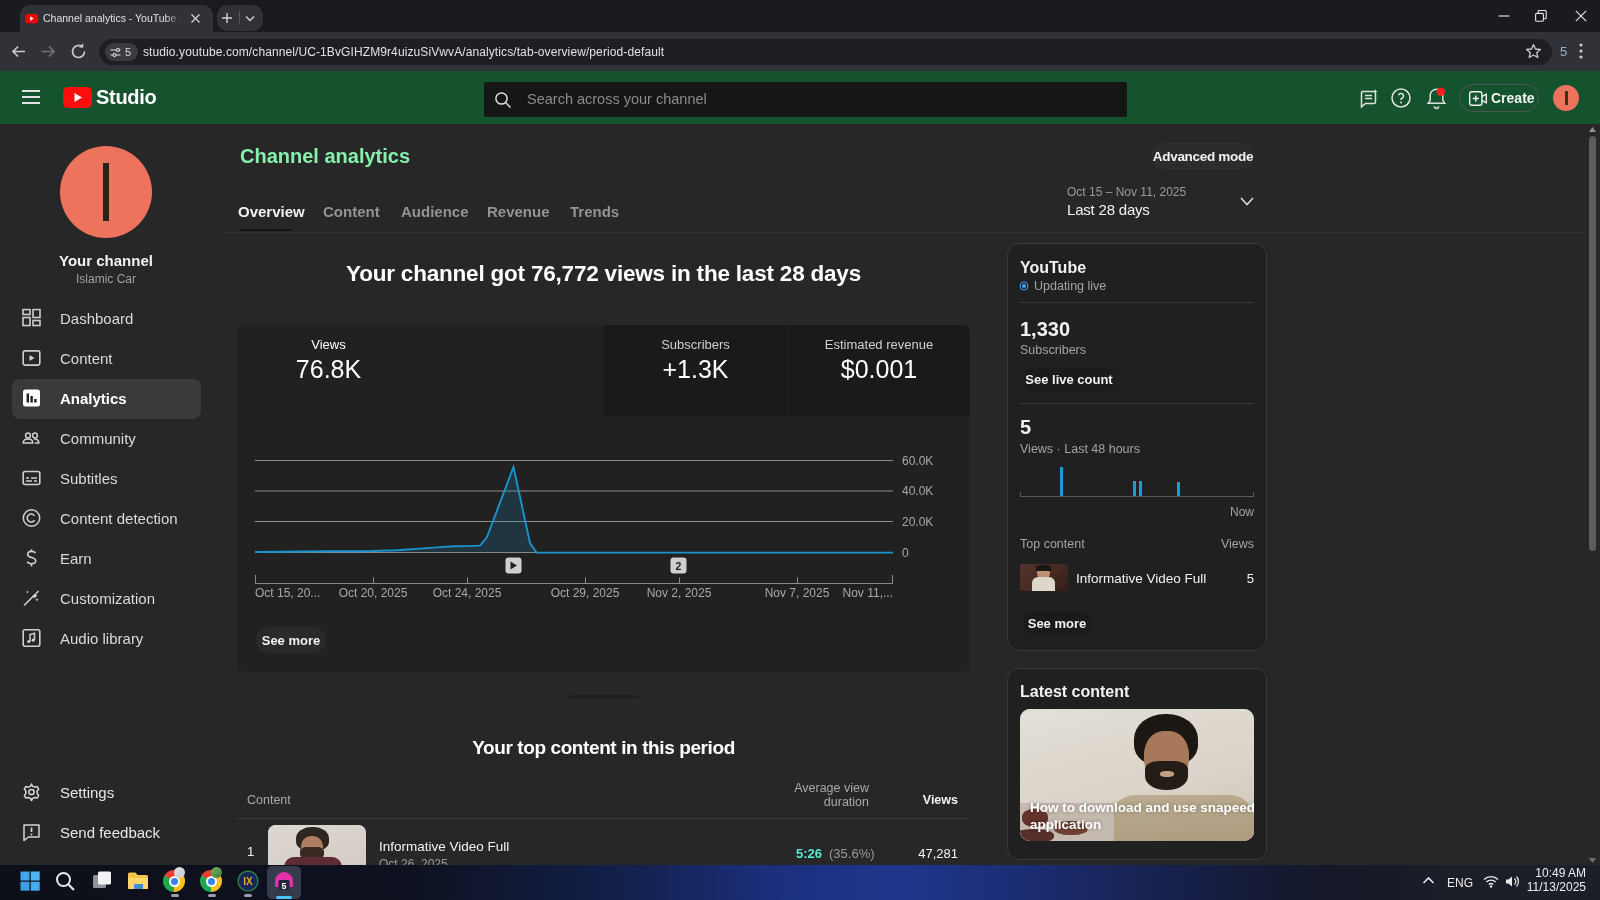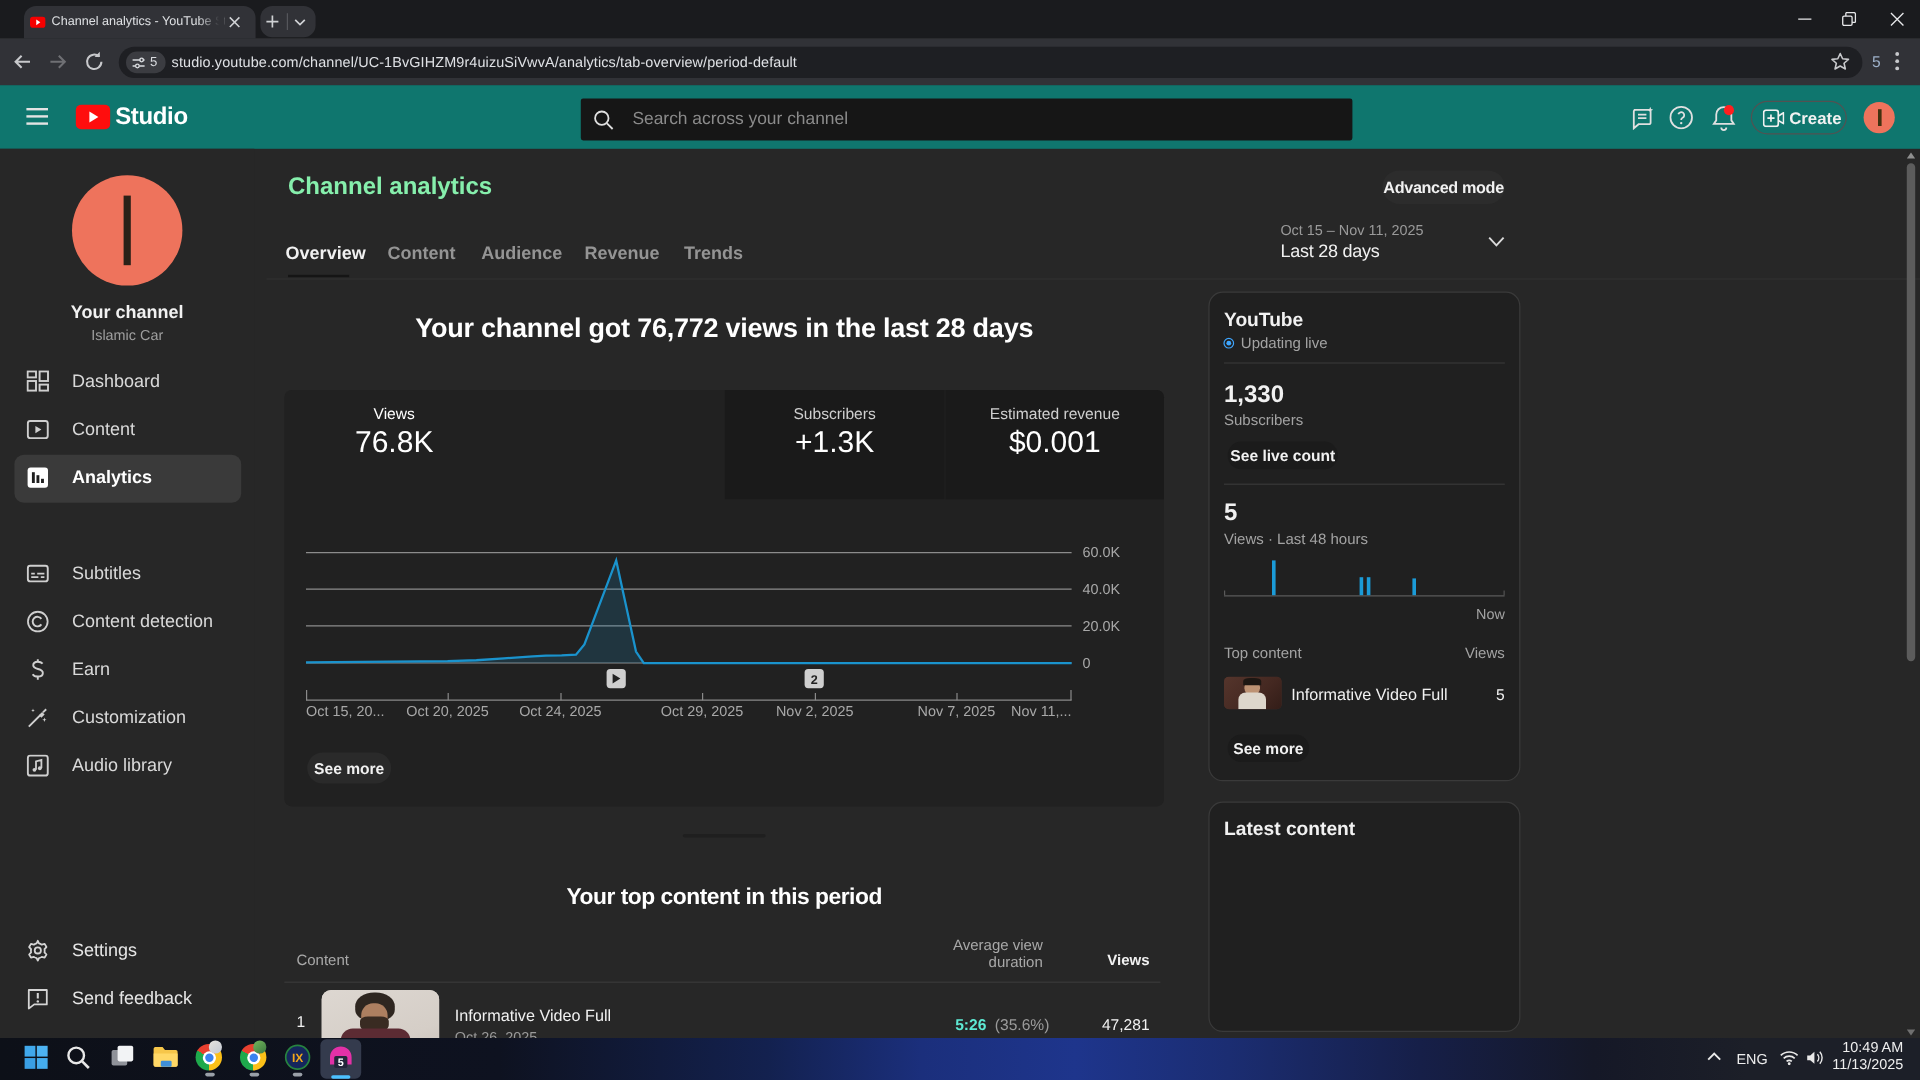--- a/index.html
+++ b/index.html
@@ -11,21 +11,21 @@
   #tab { position:absolute; left:20px; top:5px; width:193px; height:27px; background:#313237;
     border-radius:10px 10px 0 0; }
   #newtabgrp { position:absolute; left:217px; top:5px; width:46px; height:26px; background:#313237;
     border-radius:10px; }
   #toolbar { position:absolute; left:0; top:32px; width:1600px; height:39px; background:#313237; }
   #urlpill { position:absolute; left:99px; top:39px; width:1453px; height:26px; background:#1e1f23;
     border-radius:13px; }
   #urlchip { position:absolute; left:105px; top:43px; width:33px; height:18px; background:#3b3c41;
     border-radius:9px; }
   
-  #ytheader { position:absolute; left:0; top:71px; width:1600px; height:53px; background:#0f766e; }
+  #ytheader { position:absolute; left:0; top:71px; width:1600px; height:53px; background:#14532d; }
   #searchbox { position:absolute; left:484px; top:82px; width:643px; height:35px; background:#161616;
     border-radius:2px; }
   #createbtn { position:absolute; left:1459px; top:84px; width:80px; height:28px; border:1px solid #525252;
     border-radius:14px; }
   
   #sidebar { position:absolute; left:0; top:124px; width:212px; height:741px; background:#272727;padding-left:24px; }
   .mi { position:absolute; left:0; width:212px; height:40px; }
   .mi .txt { position:absolute; left:60px; top:50%; transform:translateY(-50%); font-size:15px; color:#d9d9d9; }
   .mi .ic { position:absolute; left:22px; top:50%; transform:translateY(-50%); width:19px; height:19px; }
   
@@ -188,20 +188,31 @@
   <div class="mi" style="top:254px">
     <svg class="ic" viewBox="0 0 19 19">
       <rect x="1" y="1" width="17" height="17" rx="2.5" fill="#fff"></rect>
       <rect x="4.6" y="5" width="2.4" height="9" fill="#1f1f1f"></rect>
       <rect x="8.4" y="7.5" width="2.4" height="6.5" fill="#1f1f1f"></rect>
       <rect x="12.2" y="10.5" width="2.4" height="3.5" fill="#1f1f1f"></rect>
       </svg>
     <div class="txt" style="color:#fff;font-weight:bold">Analytics</div>
   </div>
 
+  <div class="mi" style="top:294px">
+    <svg class="ic" viewBox="0 0 19 19">
+        <g stroke="#cfcfcf" stroke-width="1.5" fill="none">
+      <circle cx="6" cy="7" r="2.4"></circle>
+          <circle cx="13" cy="7" r="2.4"></circle>
+      <path d="M1.2 14.5 c0 -2.6 2.2 -4 4.8 -4 s4.8 1.4 4.8 4 Z"></path>
+      <path d="M12.2 10.6 c2.4 0 4.6 1.3 4.6 3.9 h-4"></path>
+        </g>
+      </svg>
+    <div class="txt">Community</div>
+  </div>
 
   <div class="mi" style="top:334px">
     <svg class="ic" viewBox="0 0 19 19">
         <g stroke="#cfcfcf" stroke-width="1.6" fill="none">
       <rect x="1.2" y="3" width="16.6" height="13" rx="2"></rect>
       <path d="M4 12.5 h6 M12 12.5 h3 M4 9.5 h3 M9 9.5 h6" stroke-width="1.5"></path>
         </g>
       </svg>
     <div class="txt">Subtitles</div>
   </div>
@@ -401,20 +412,33 @@
     <div class="abs" style="left:17px;top:3px;width:13px;height:12px;background:#bd9273;border-radius:45%"></div>
     <div class="abs" style="left:16px;top:1px;width:15px;height:6px;background:#1d1713;border-radius:40% 40% 0 0"></div>
     <div class="abs" style="left:12px;top:13px;width:23px;height:14px;background:#ddd6cb;border-radius:6px 6px 0 0"></div>
   </div>
   <div class="abs" style="left:68px;top:327px;font-size:13.5px;color:#f1f1f1">Informative Video Full</div>
   <div class="abs" style="left:196px;top:327px;width:50px;text-align:right;font-size:13px;color:#f1f1f1">5</div>
   <div class="pill" style="left:15px;top:368px;width:68px;height:23px;background:#1b1b1b">See more</div>
 </div>
 <div class="rcard" style="top:668px;height:192px">
   <div class="abs" style="left:12px;top:14px;font-size:16px;font-weight:bold;color:#f1f1f1">Latest content</div>
+  <div class="abs" style="left:12px;top:40px;width:234px;height:132px;border-radius:10px;overflow:hidden;background:#d9d2c8">
+    <div class="abs" style="left:0;top:0;width:234px;height:132px;background:linear-gradient(165deg,#e4dfd7 0%,#dad4ca 55%,#cdc5b7 100%)"></div>
+    <div class="abs" style="left:114px;top:5px;width:64px;height:52px;background:#1c1713;border-radius:48% 48% 40% 40%"></div>
+    <div class="abs" style="left:124px;top:22px;width:45px;height:53px;background:#a8785a;border-radius:44% 44% 48% 48%"></div>
+    <div class="abs" style="left:125px;top:52px;width:43px;height:29px;background:#241d17;border-radius:30% 30% 48% 48%"></div>
+    <div class="abs" style="left:140px;top:62px;width:14px;height:6px;background:#c2a183;border-radius:40%"></div>
+    <div class="abs" style="left:88px;top:86px;width:146px;height:46px;background:linear-gradient(175deg,#bcac92 0%,#ac9b7f 100%);border-radius:28px 24px 0 0"></div>
+    <div class="abs" style="left:0px;top:94px;width:94px;height:38px;background:#c5bab0"></div>
+    <div class="abs" style="left:2px;top:100px;width:26px;height:18px;background:#63342b;border-radius:45%"></div>
+    <div class="abs" style="left:34px;top:112px;width:34px;height:14px;background:#6e4236;border-radius:45%"></div>
+    <div class="abs" style="left:-6px;top:120px;width:40px;height:14px;background:#58302a;border-radius:45%"></div>
+    <div class="abs" style="left:10px;top:90px;width:228px;height:46px;font-size:13.5px;font-weight:bold;color:#fff;line-height:17px;text-shadow:0 0 4px rgba(0,0,0,0.35)">How to download and use snapeed<br>application</div>
+  </div>
 </div>
 
 <svg class="abs" style="left:1588px;top:126px" width="9" height="7" viewBox="0 0 9 7">
     <path d="M4.5 1 L8 6 H1 Z" fill="#8f8f8f"></path>
   </svg>
 <div class="abs" style="left:1589px;top:136px;width:7px;height:415px;border-radius:4px;background:#5c5c5c"></div>
 <svg class="abs" style="left:1588px;top:857px" width="9" height="7" viewBox="0 0 9 7">
     <path d="M4.5 6 L8 1 H1 Z" fill="#6f6f6f"></path>
   </svg>
 

